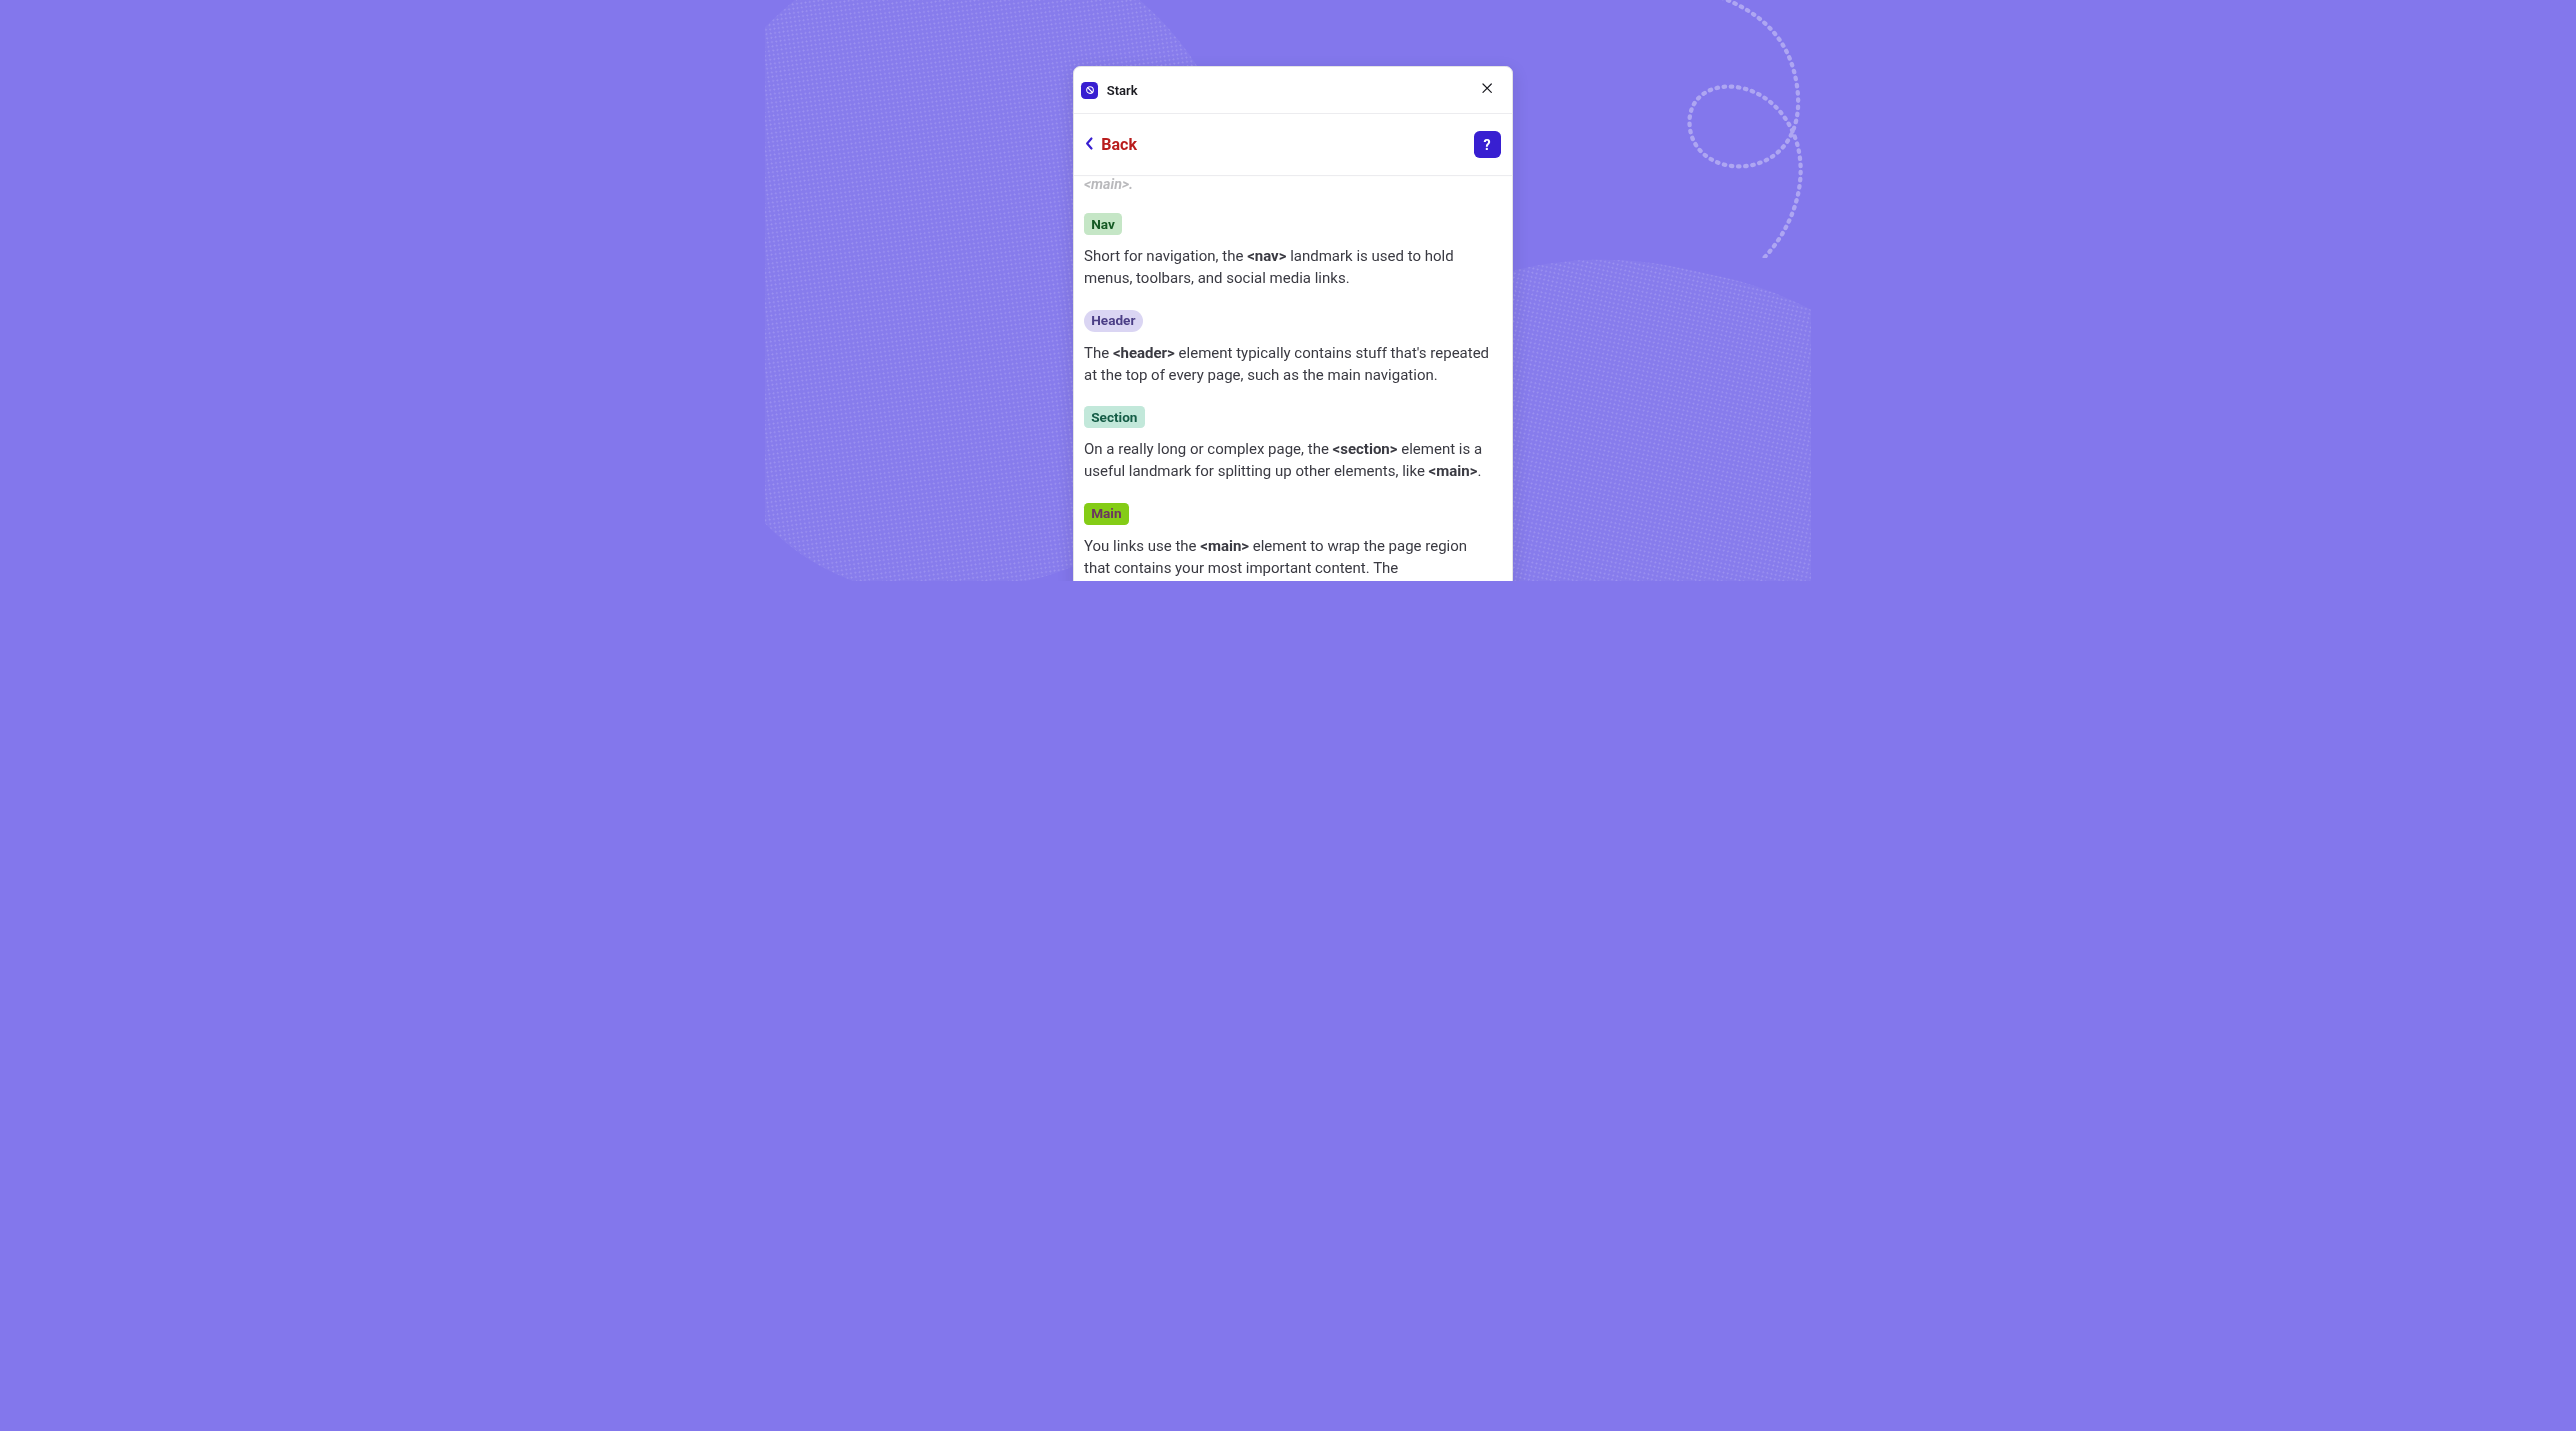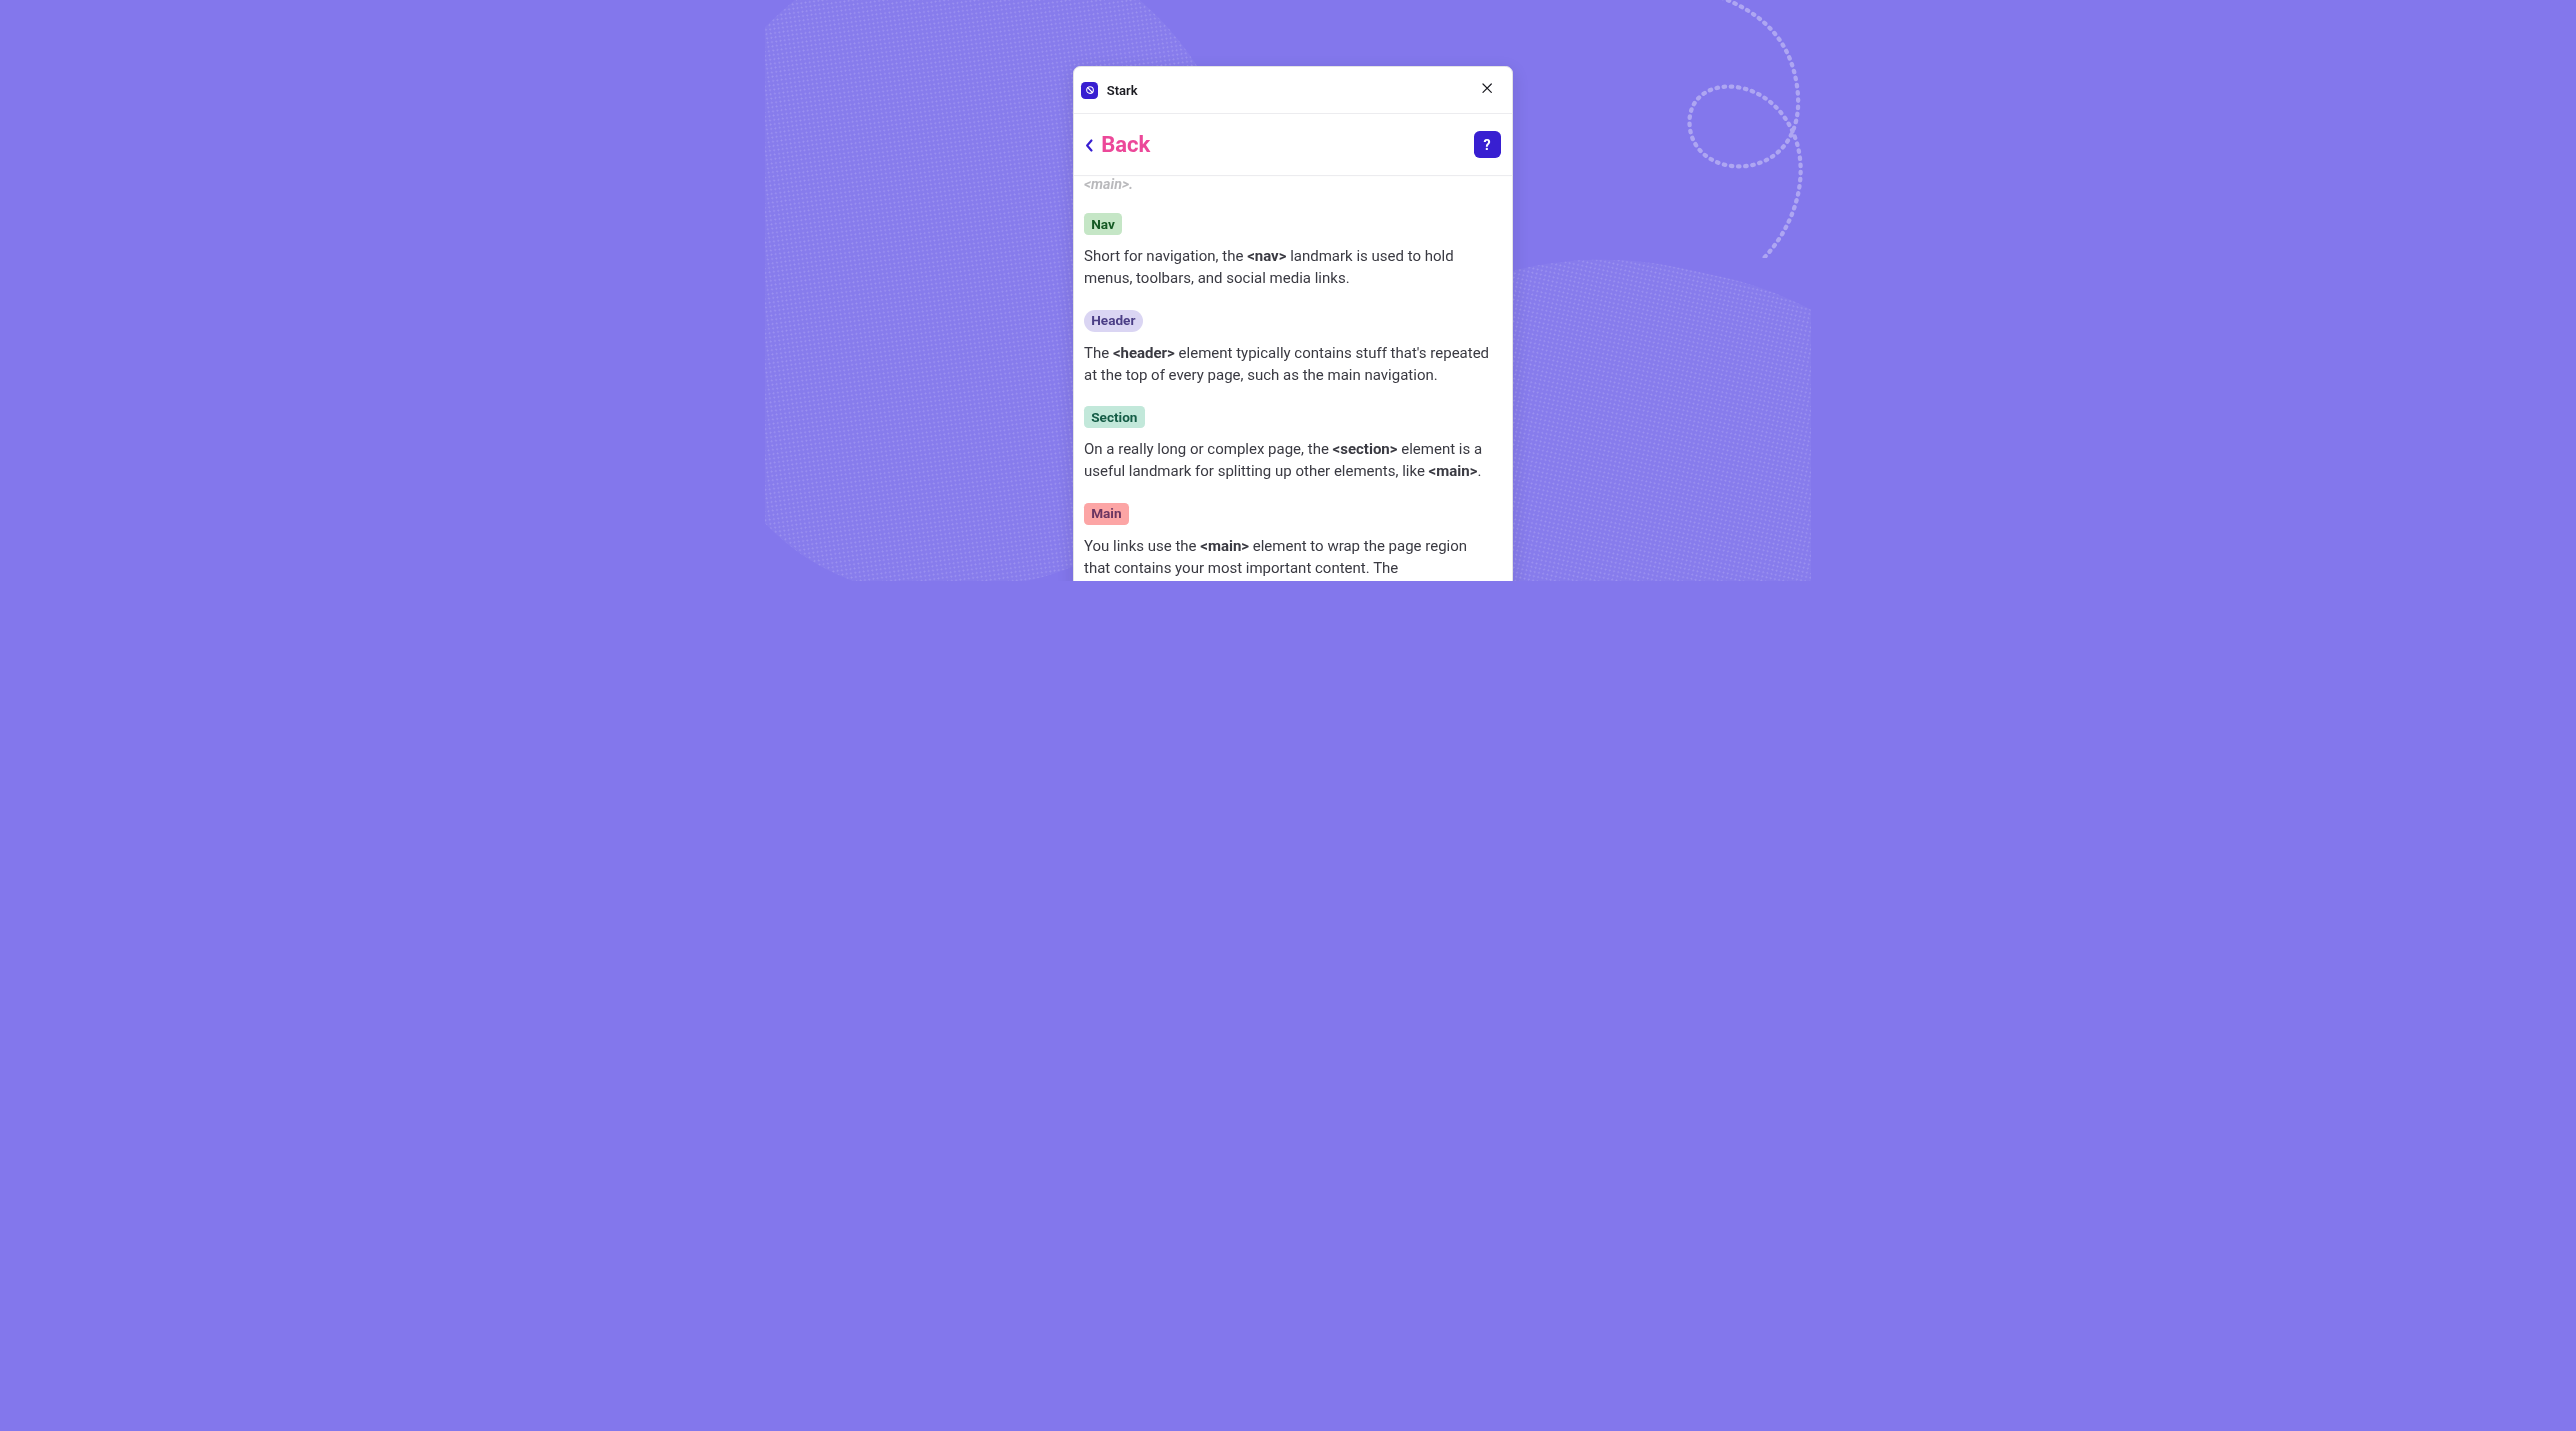--- a/index.html
+++ b/index.html
@@ -116,22 +116,22 @@
     align-items: center;
     height: 62px;
     padding: 0 11.4px 0 7.2px;
     border-bottom: 0.7px solid #ECECEF;
     box-shadow: 0 0.7px 1.4px rgba(0,0,0,0.03);
   }
   .back-btn {
     display: inline-flex;
     align-items: center;
     gap: 7.2px;
-    color: #ec4899;
-    font-size: 22px;
+    color: #b91c1c;
+    font-size: 16px;
     font-weight: 700;
     cursor: pointer;
     padding: 2.9px 4.3px;
     border-radius: 4.3px;
   }
   .back-btn svg { width: 8.6px; height: 13px; }
   .toolbar .spacer { flex: 1; }
   .help-btn {
     width: 27px;
     height: 27px;
@@ -191,21 +191,21 @@
     font-weight: 400;
   }
   .entry p .code {
     font-weight: 700;
   }
 
   
   .tag-green  { background: #C5E6C6; color: #155A24; }
   .tag-purple { background: #DAD5F3; color: #4B3E86; border-radius: 11px; }
   .tag-teal   { background: #C2E8DA; color: #145C46; }
-  .tag-pink   { background: #fca5a5; color: #6B3561; }
+  .tag-pink   { background: #84cc16; color: #6B3561; }
 </style>
 </head>
 <body>
 
 <div class="stage">
 
   <div class="bg-shape-1"></div>
   <div class="bg-shape-2"></div>
   <div class="bg-loop">
     <svg viewBox="0 0 420 420" fill="none" stroke="rgba(255,255,255,0.35)" stroke-width="6" stroke-dasharray="2 8" stroke-linecap="round">

